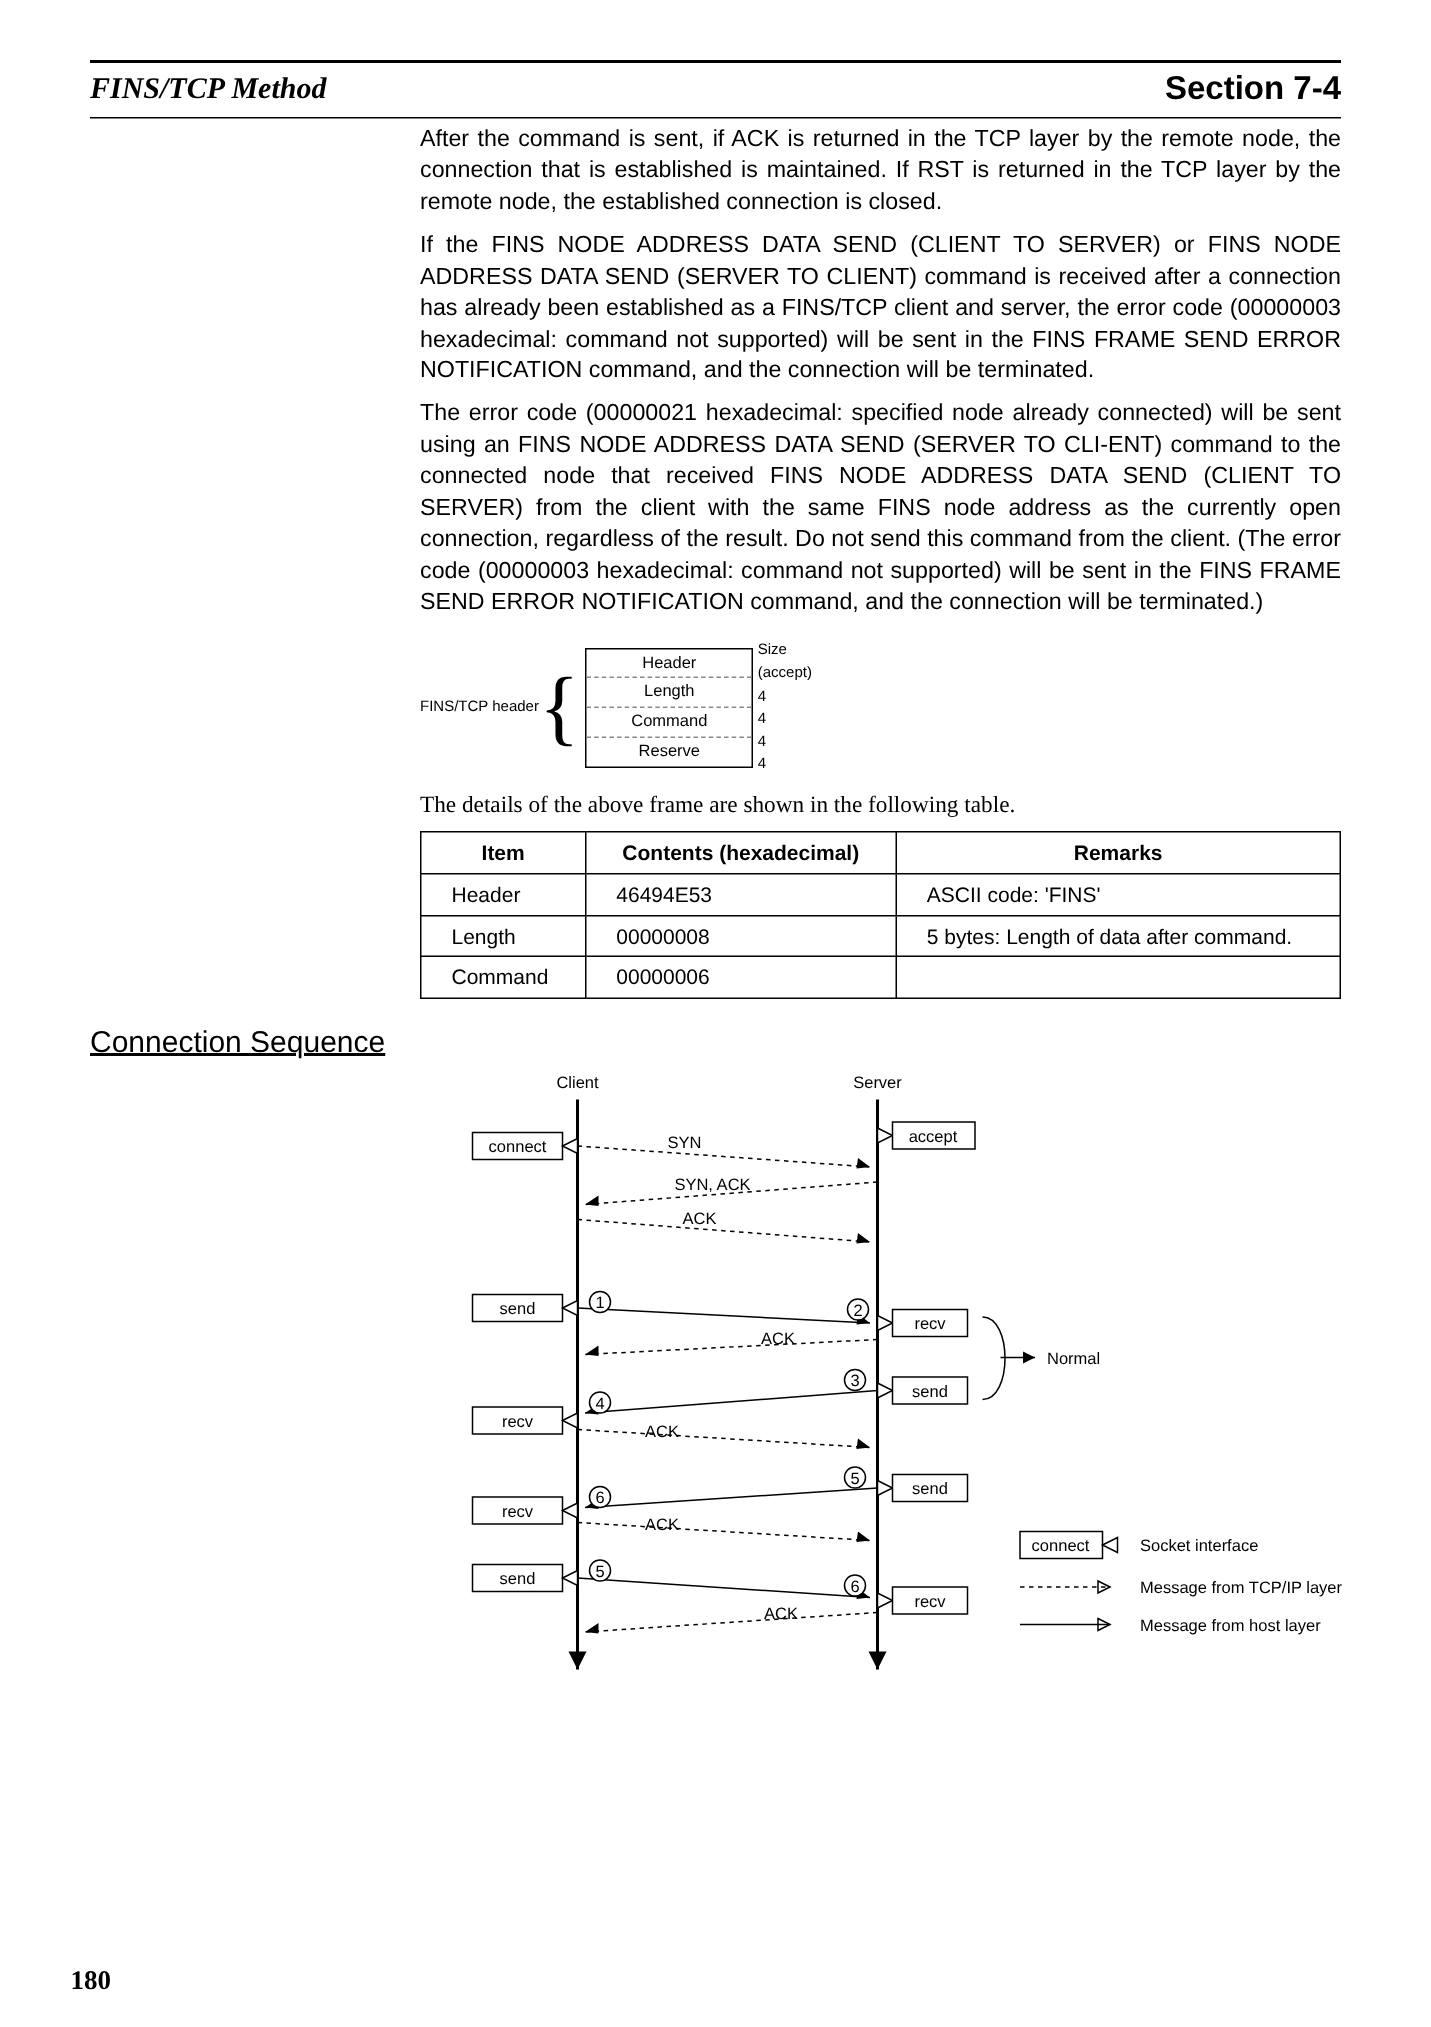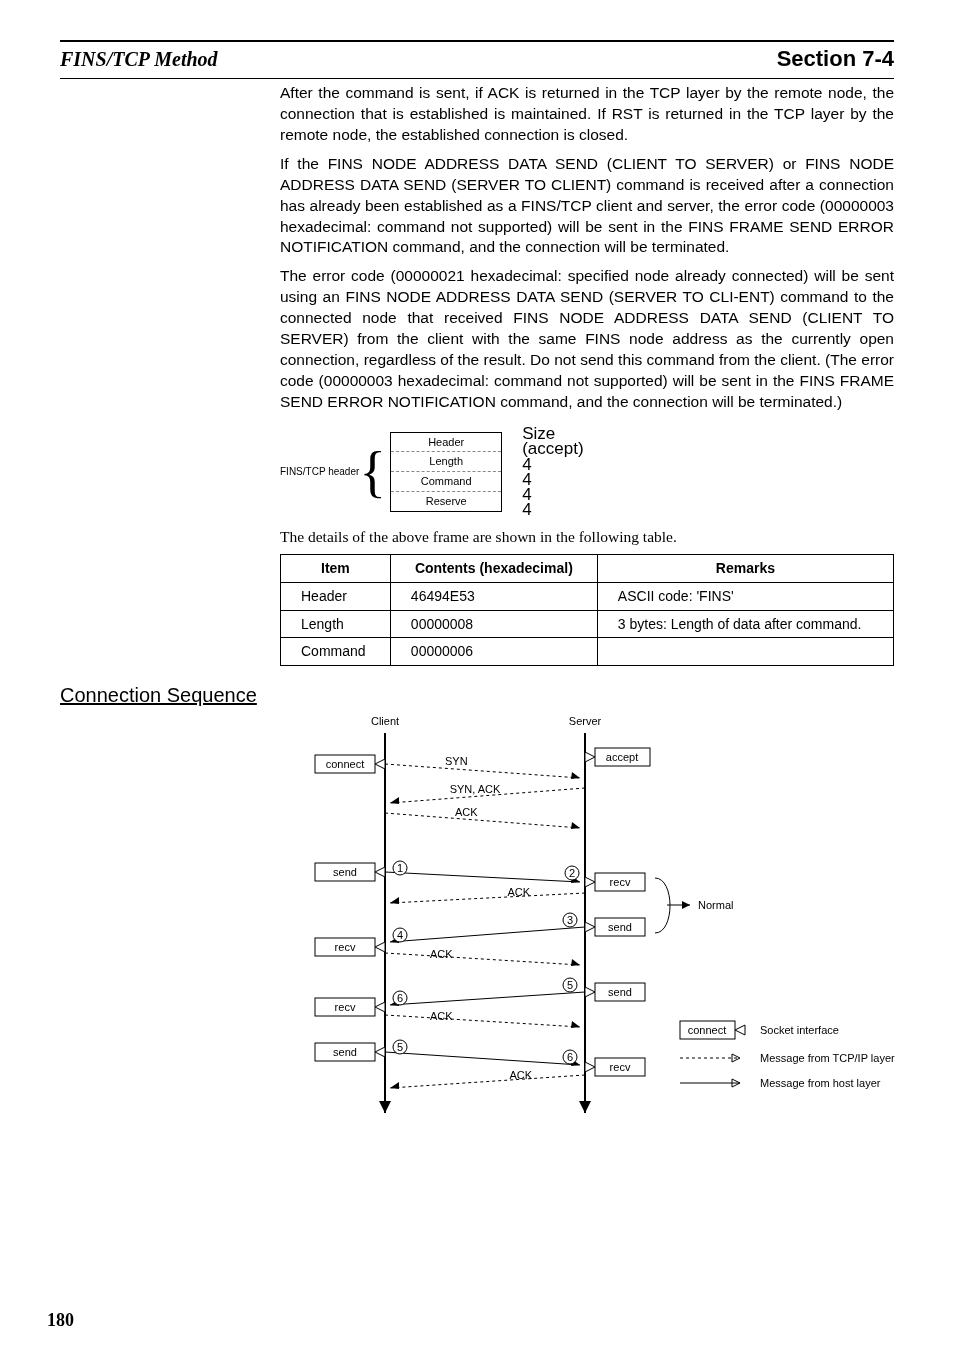--- a/index.html
+++ b/index.html
@@ -74,22 +74,22 @@
     font-size: 11px;
   }
   .stack-row {
     border-bottom: 1px dashed #888;
     padding: 2px 0;
   }
   .stack-row:last-child {
     border-bottom: none;
   }
   .size-col {
-    margin-left: 20px;
-    font-size: 17px;
+    margin-left: 3px;
+    font-size: 10px;
     display: flex;
     flex-direction: column;
     justify-content: center;
     line-height: 15px;
   }
   .size-hdr {
     margin-bottom: 2px;
     line-height: 13px;
   }
   .table-caption {
@@ -191,21 +191,21 @@
       </thead>
       <tbody>
         <tr>
           <td>Header</td>
           <td>46494E53</td>
           <td>ASCII code: 'FINS'</td>
         </tr>
         <tr>
           <td>Length</td>
           <td>00000008</td>
-          <td>3 bytes: Length of data after command.</td>
+          <td>5 bytes: Length of data after command.</td>
         </tr>
         <tr>
           <td>Command</td>
           <td>00000006</td>
           <td></td>
         </tr>
       </tbody>
     </table>
   </div>
 

